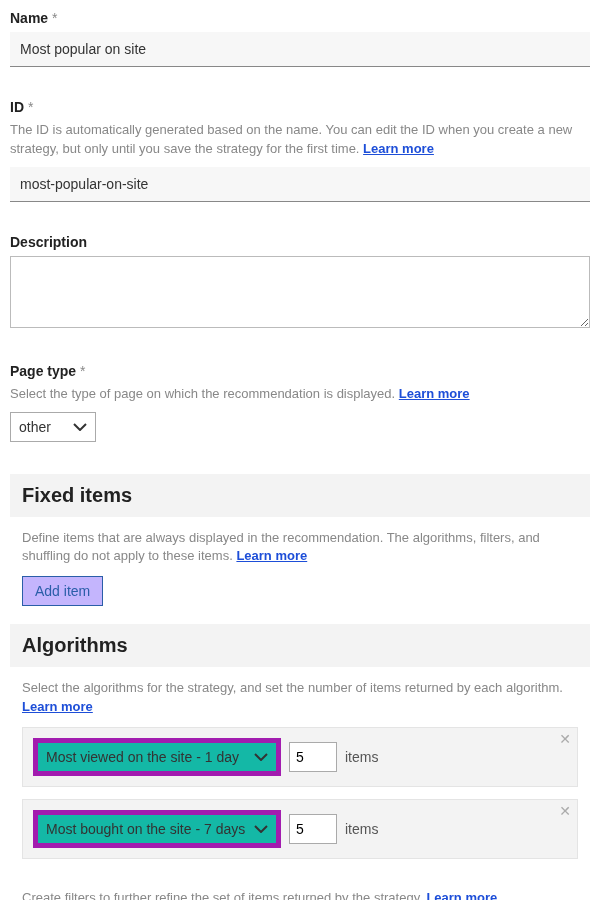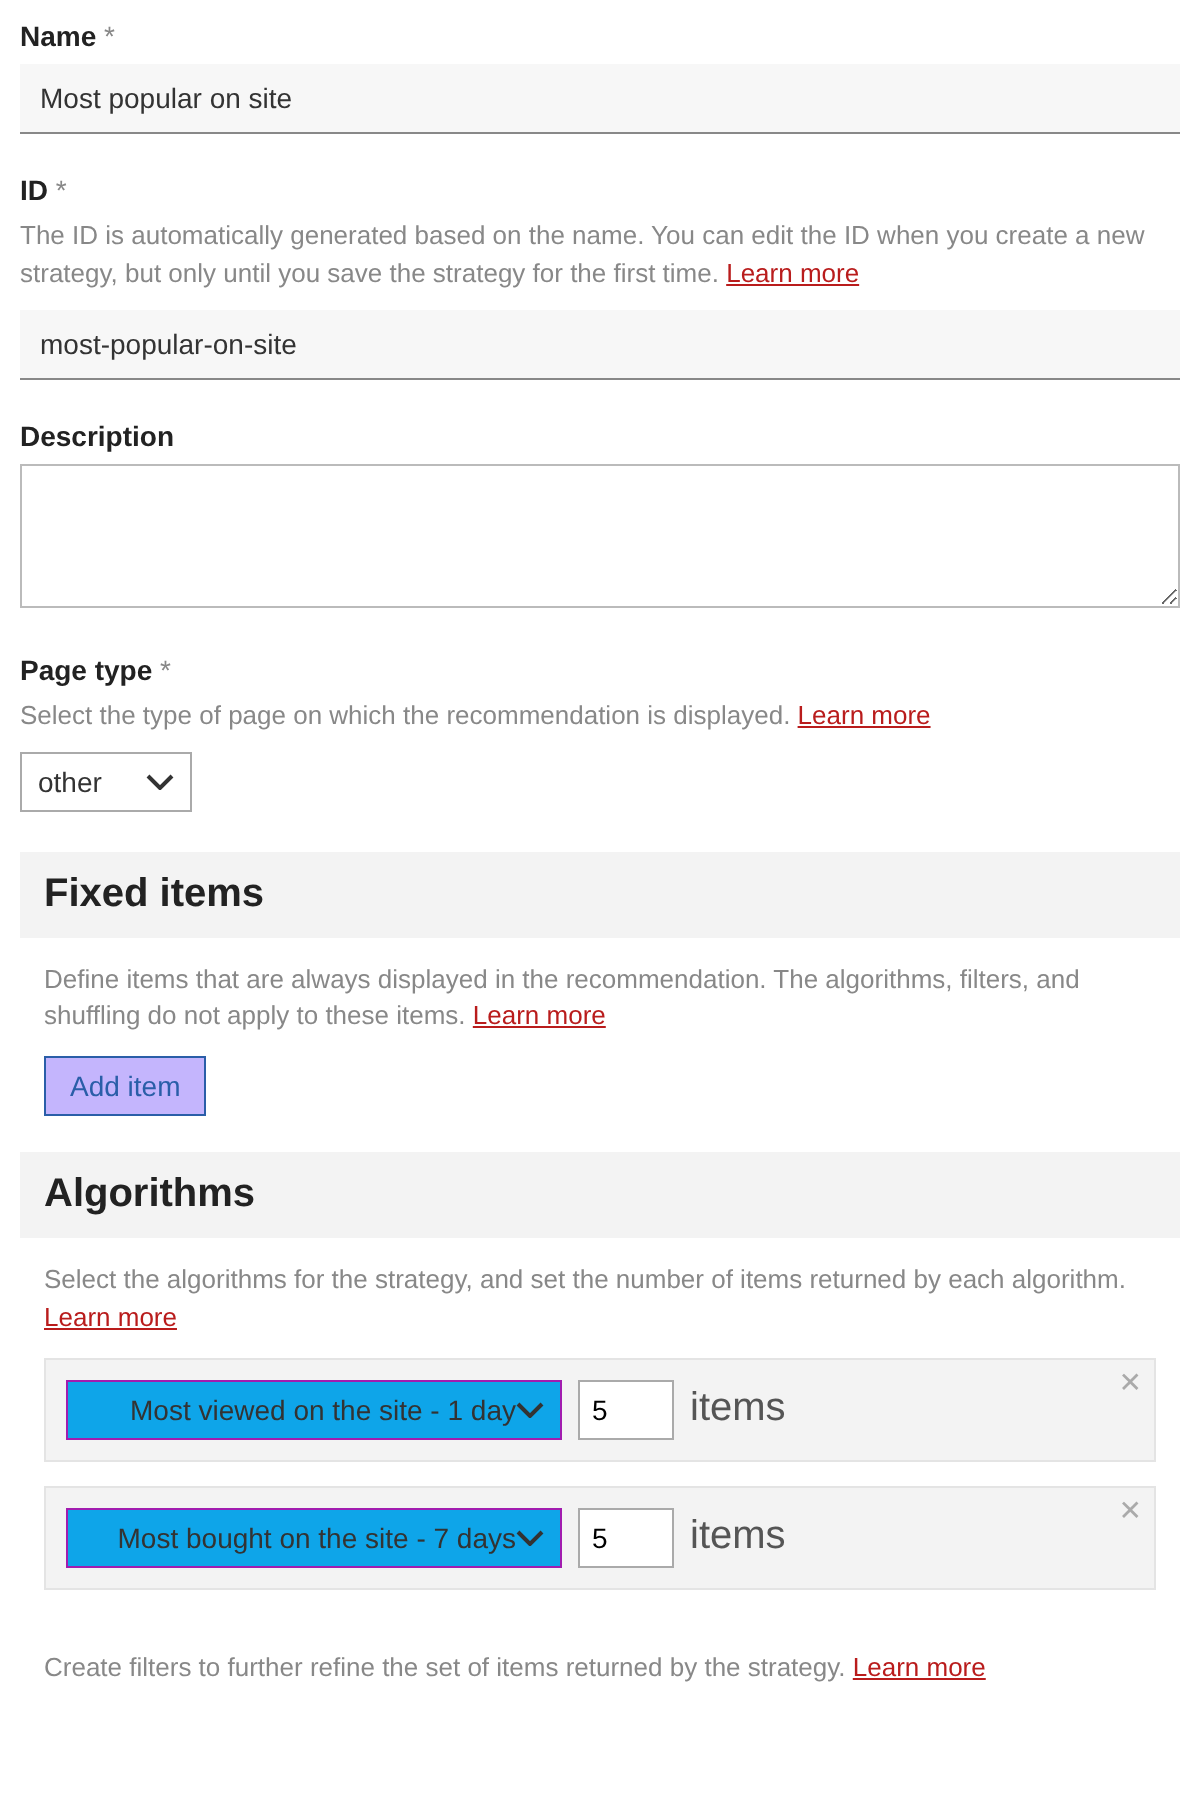--- a/index.html
+++ b/index.html
@@ -1,36 +1,36 @@
 <!DOCTYPE html>
 <html><head>
 <meta charset="utf-8">
 <style>
 * { box-sizing: border-box; margin: 0; padding: 0; }
 body { font-family: -apple-system, "Segoe UI", Arial, sans-serif; font-size: 14px; color: #333; width: 600px; padding: 10px; }
-.field { margin-bottom: 20px; }
+.field { margin-bottom: 32px; }
 .field-label { font-weight: 600; color: #222; margin-bottom: 6px; display: block; font-size: 14px; }
 .req::after { content: " *"; color: #888; font-weight: 400; }
 .helper { color: #888; font-size: 13px; line-height: 1.45; margin-bottom: 8px; }
-.helper a, a.learnmore { color: #b91c1c; text-decoration: underline; cursor: pointer; }
+.helper a, a.learnmore { color: #1d4ed8; text-decoration: underline; cursor: pointer; font-weight: bold; }
 .text-input { width: 100%; padding: 9px 10px; background: #f7f7f7; border: none; border-bottom: 1px solid #888; font-size: 14px; color: #333; outline: none; }
 .textarea { width: 100%; min-height: 72px; padding: 8px; border: 1px solid #bbb; font-size: 14px; resize: both; outline: none; background: #fff; font-family: inherit; }
 .select-wrapper { display: inline-flex; align-items: center; border: 1px solid #aaa; padding: 6px 8px; background: #fff; cursor: pointer; gap: 22px; }
 .select-wrapper .sel-text { font-size: 14px; color: #333; }
 .chevron { display: inline-block; }
 .chevron svg { display: block; }
 .section { margin-bottom: 18px; }
 .section-header { background: #f3f3f3; padding: 10px 12px; font-weight: 700; color: #222; font-size: 20px; }
 .section-body { padding: 12px 12px 0 12px; }
 .section-body .helper { margin-bottom: 10px; }
 .btn-outline { border: 1px solid #2a5ea8; color: #2a5ea8; background: #c4b5fd; padding: 6px 12px; font-size: 14px; cursor: pointer; }
 .algo-row { position: relative; background: #f3f3f3; border: 1px solid #e4e4e4; padding: 10px 28px 10px 10px; margin-bottom: 12px; display: flex; align-items: center; gap: 8px; }
-.algo-select { flex: 0 0 auto; width: 248px; display: flex; align-items: center; justify-content: flex-end; background: #0ea5e9; border: 1px solid #a21caf; padding: 6px 8px; cursor: pointer; font-size: 14px; color: #333; }
+.algo-select { flex: 0 0 auto; width: 248px; display: flex; align-items: center; justify-content: space-between; background: #14b8a6; border: 5px solid #a21caf; padding: 6px 8px; cursor: pointer; font-size: 14px; color: #333; }
 .algo-num { width: 48px; padding: 6px 6px; border: 1px solid #aaa; background: #fff; font-size: 14px; text-align: left; outline: none; }
-.items-label { color: #555; font-size: 20px; }
+.items-label { color: #555; font-size: 14px; }
 .close-x { position: absolute; top: 4px; right: 6px; color: #aaa; font-size: 14px; cursor: pointer; line-height: 1; }
 .btn-row { margin-top: 4px; }
 </style>
 </head>
 <body>
 
 <div class="field">
   <label class="field-label req">Name</label>
   <input class="text-input" type="text" value="Most popular on site" style="">
 </div>

